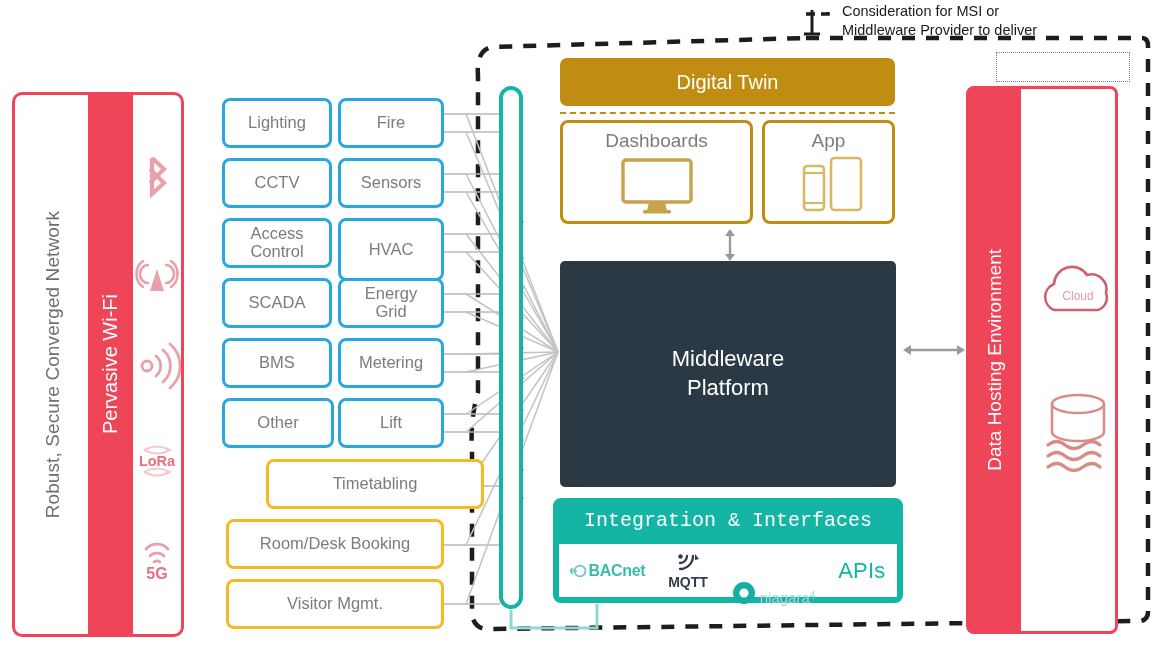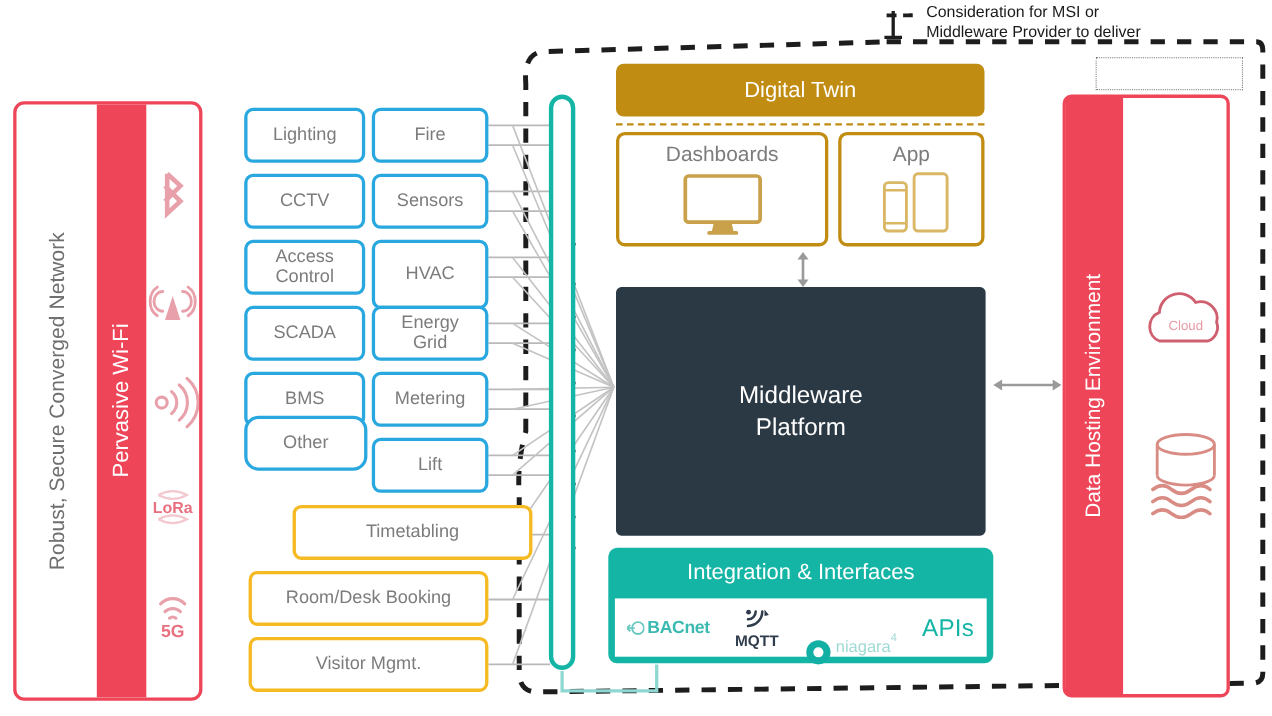--- a/index.html
+++ b/index.html
@@ -45,21 +45,21 @@
   #dt-app{left:762px;top:120px;width:133px;height:104px;}
   .dt-card .lbl{font-size:19px;color:#7c7c7c;text-align:center;margin-top:7px;}
 
   
   #mw{left:560px;top:261px;width:336px;height:226px;background:#2b3945;border-radius:5px;}
   #mw span{color:#fff;font-size:22px;line-height:1.3;}
 
   
   #int-box{left:553px;top:498px;width:350px;height:105px;background:#15b5a6;border-radius:8px;}
   #int-head{position:absolute;left:0;top:0;width:100%;height:45px;}
-  #int-head span{color:#fff;font-size:20px;}
+  #int-head span{color:#fff;font-size:20px;font-family:Liberation Mono, monospace;}
   #int-body{position:absolute;left:6px;top:46px;width:338px;height:53px;background:#fff;
             display:flex;align-items:center;justify-content:space-around;}
 
   
   #dh-outer{left:966px;top:86px;width:152px;height:548px;border:3px solid #ee4558;
             border-radius:8px;background:#fff;overflow:hidden;}
   #dh-band{left:969px;top:89px;width:52px;height:542px;background:#ee4558;}
   #dh-band .vtext{font-size:19px;color:#fff;}
 </style>
 </head>
@@ -241,21 +241,21 @@
     <span>Energy
 Grid</span></div>
 
   <div class="abs ctr sysbox blue" style="left:222px;top:338px;width:110px;height:50px;">
     <span>BMS</span>
     </div>
   <div class="abs ctr sysbox blue" style="left:338px;top:338px;width:106px;height:50px;">
     <span>Metering</span>
     </div>
 
-  <div class="abs ctr sysbox blue" style="left:222px;top:378px;width:112px;height:50px;border-radius:13px;">
+  <div class="abs ctr sysbox blue" style="left:222px;top:398px;width:112px;height:50px;">
     <span>Other</span>
     </div>
   <div class="abs ctr sysbox blue" style="left:338px;top:398px;width:106px;height:50px;">
     <span>Lift</span>
     </div>
 
   <div class="abs ctr sysbox yellow" style="left:226px;top:459px;width:218px;height:50px;margin-left:40px;">
     <span>Timetabling</span>
     </div>
   <div class="abs ctr sysbox yellow" style="left:226px;top:519px;width:218px;height:50px;">
@@ -328,21 +328,21 @@
           <g fill="none" stroke="#2f3c4c" stroke-width="2.3" stroke-linecap="round">
             <path d="M5 18 A13 13 0 0 0 18 5"></path>
             <path d="M5 12 A7 7 0 0 0 12 5"></path>
           </g>
           <circle cx="5.5" cy="5.5" r="2.2" fill="#2f3c4c"></circle>
           <path d="M20 3 L24 8 L20 9 Z" fill="#2f3c4c"></path>
         </svg>
         <span style="font-size:14px;font-weight:bold;color:#2f3c4c;margin-top:1px;">MQTT</span>
       </div>
 
-      <div style="display:flex;align-items:flex-start;margin-top:44px;">
+      <div style="display:flex;align-items:flex-end;margin-top:44px;">
         <svg width="26" height="26" viewBox="0 0 26 26" style="margin-right:3px;">
           <circle cx="13" cy="13" r="11" fill="#12b0a4"></circle>
           <circle cx="13" cy="13" r="4.6" fill="#ffffff"></circle>
         </svg>
         <span style="font-size:15px;color:#9fd9d4;">niagara</span>
         <span style="font-size:10px;color:#9fd9d4;vertical-align:super;position:relative;top:-5px;">4</span>
       </div>
 
       <span style="font-size:22px;color:#15b5a6;letter-spacing:.2px;">APIs</span>
     </div>

